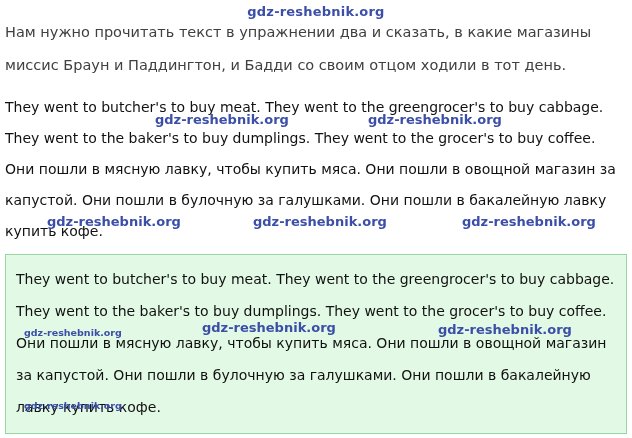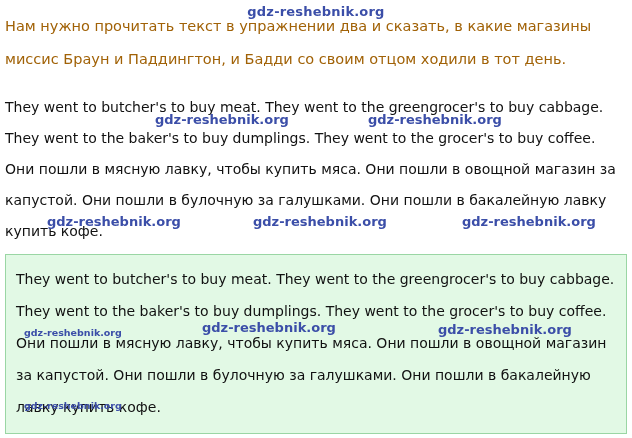--- a/index.html
+++ b/index.html
@@ -27,26 +27,26 @@
     left: 0;
     width: 632px;
     text-align: center;
     font-size: 13px;
     font-weight: bold;
     color: #3b4ea8;
     letter-spacing: 0.2px;
   }
   .intro {
     position: absolute;
-    top: 10px;
+    top: 16px;
     left: 5px;
     width: 622px;
     font-size: 14.5px;
     line-height: 33px;
-    color: #a16207;
+    color: #404040;
   }
   .body-text {
     position: absolute;
     top: 92px;
     left: 5px;
     width: 622px;
     font-size: 14px;
     line-height: 31px;
     color: #111111;
   }

